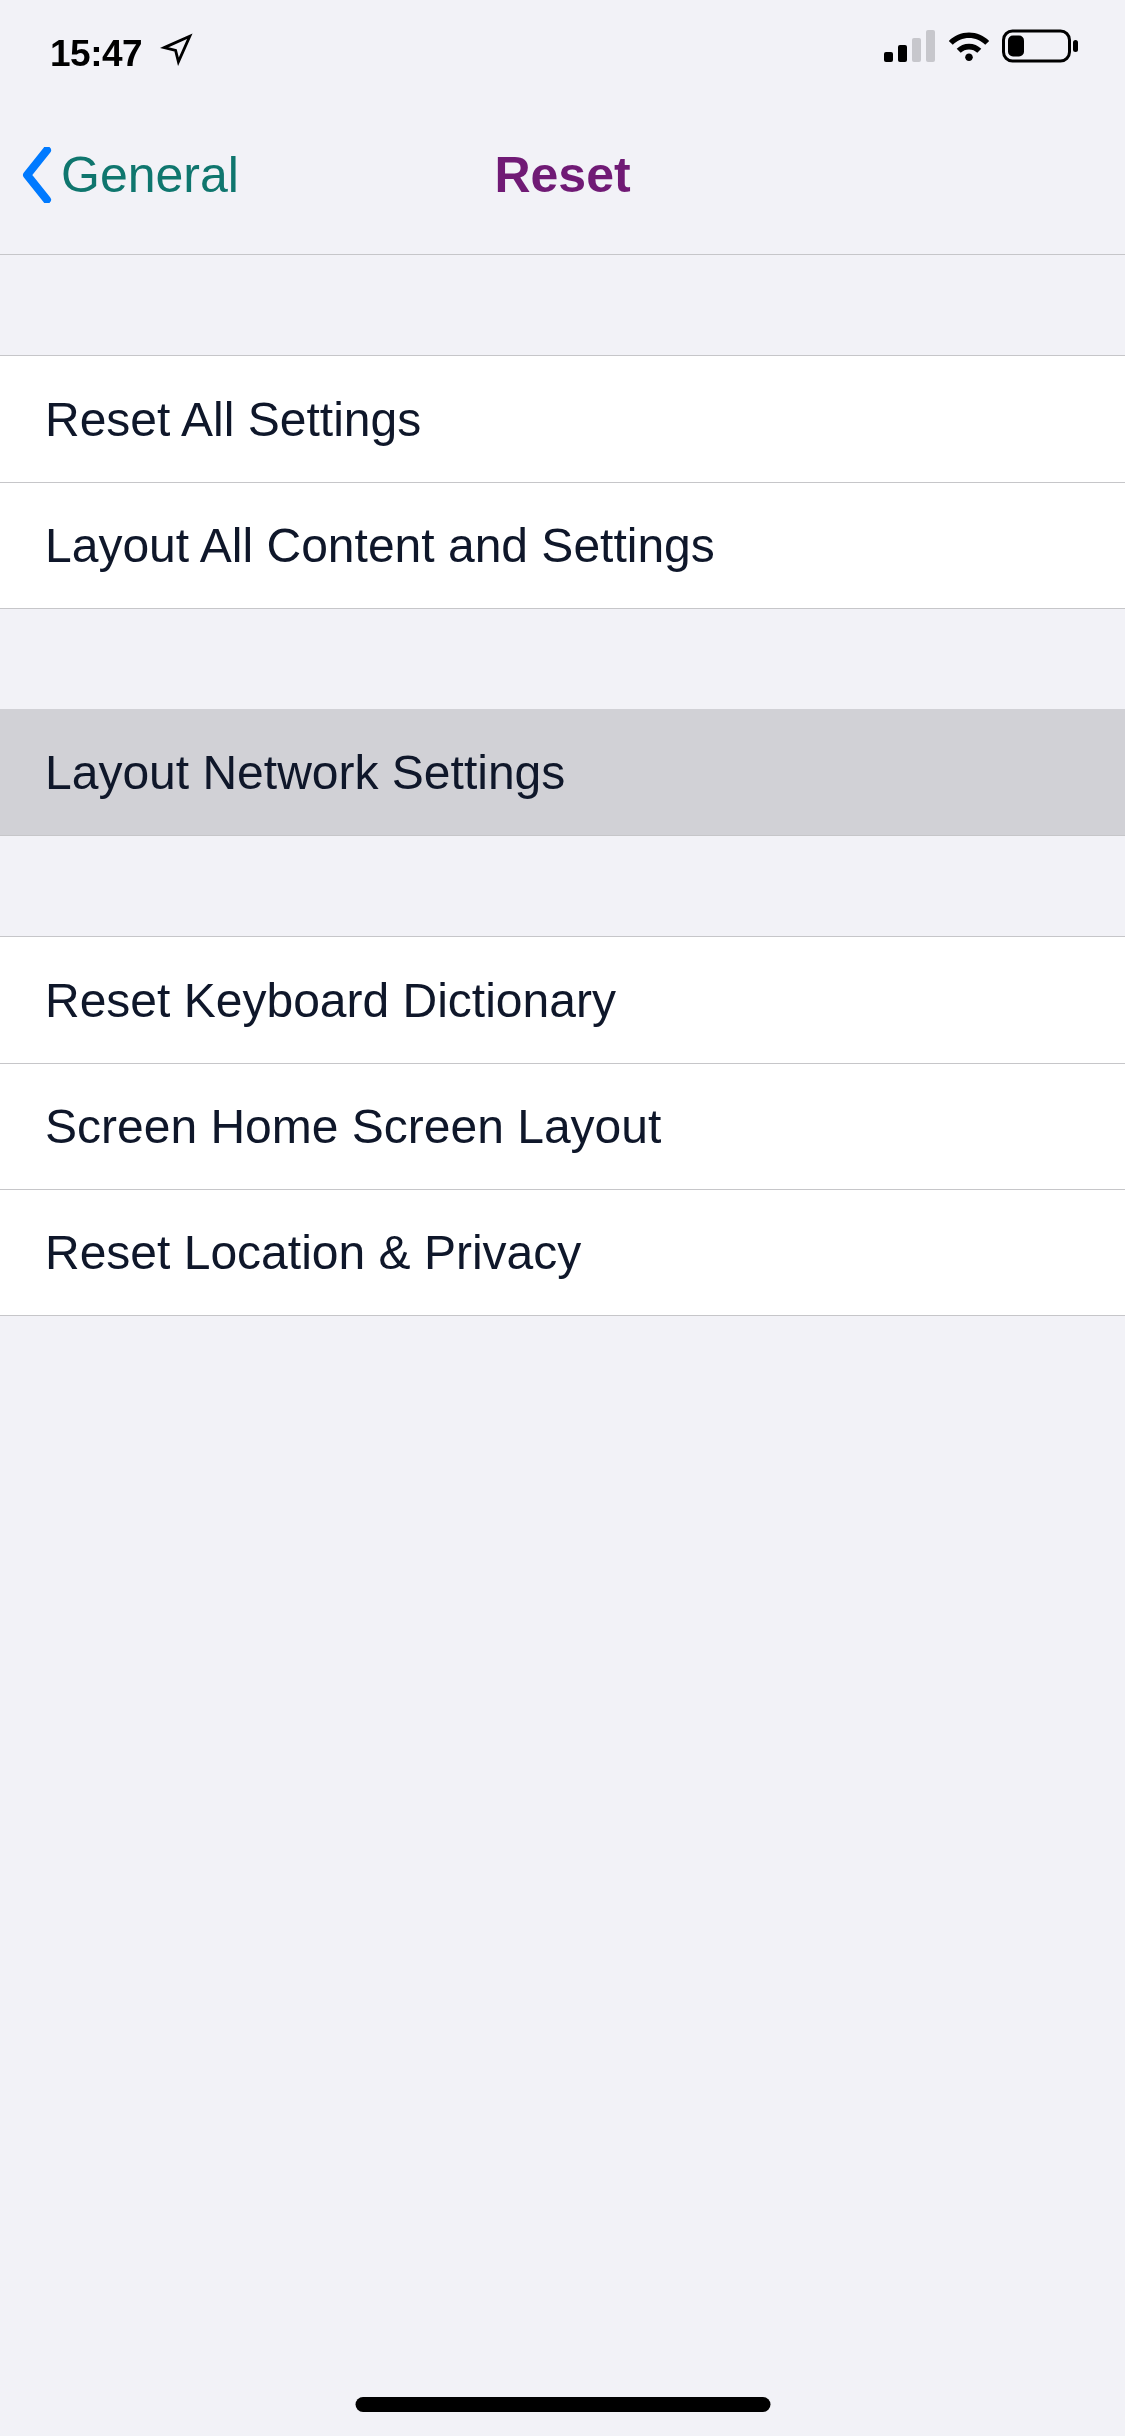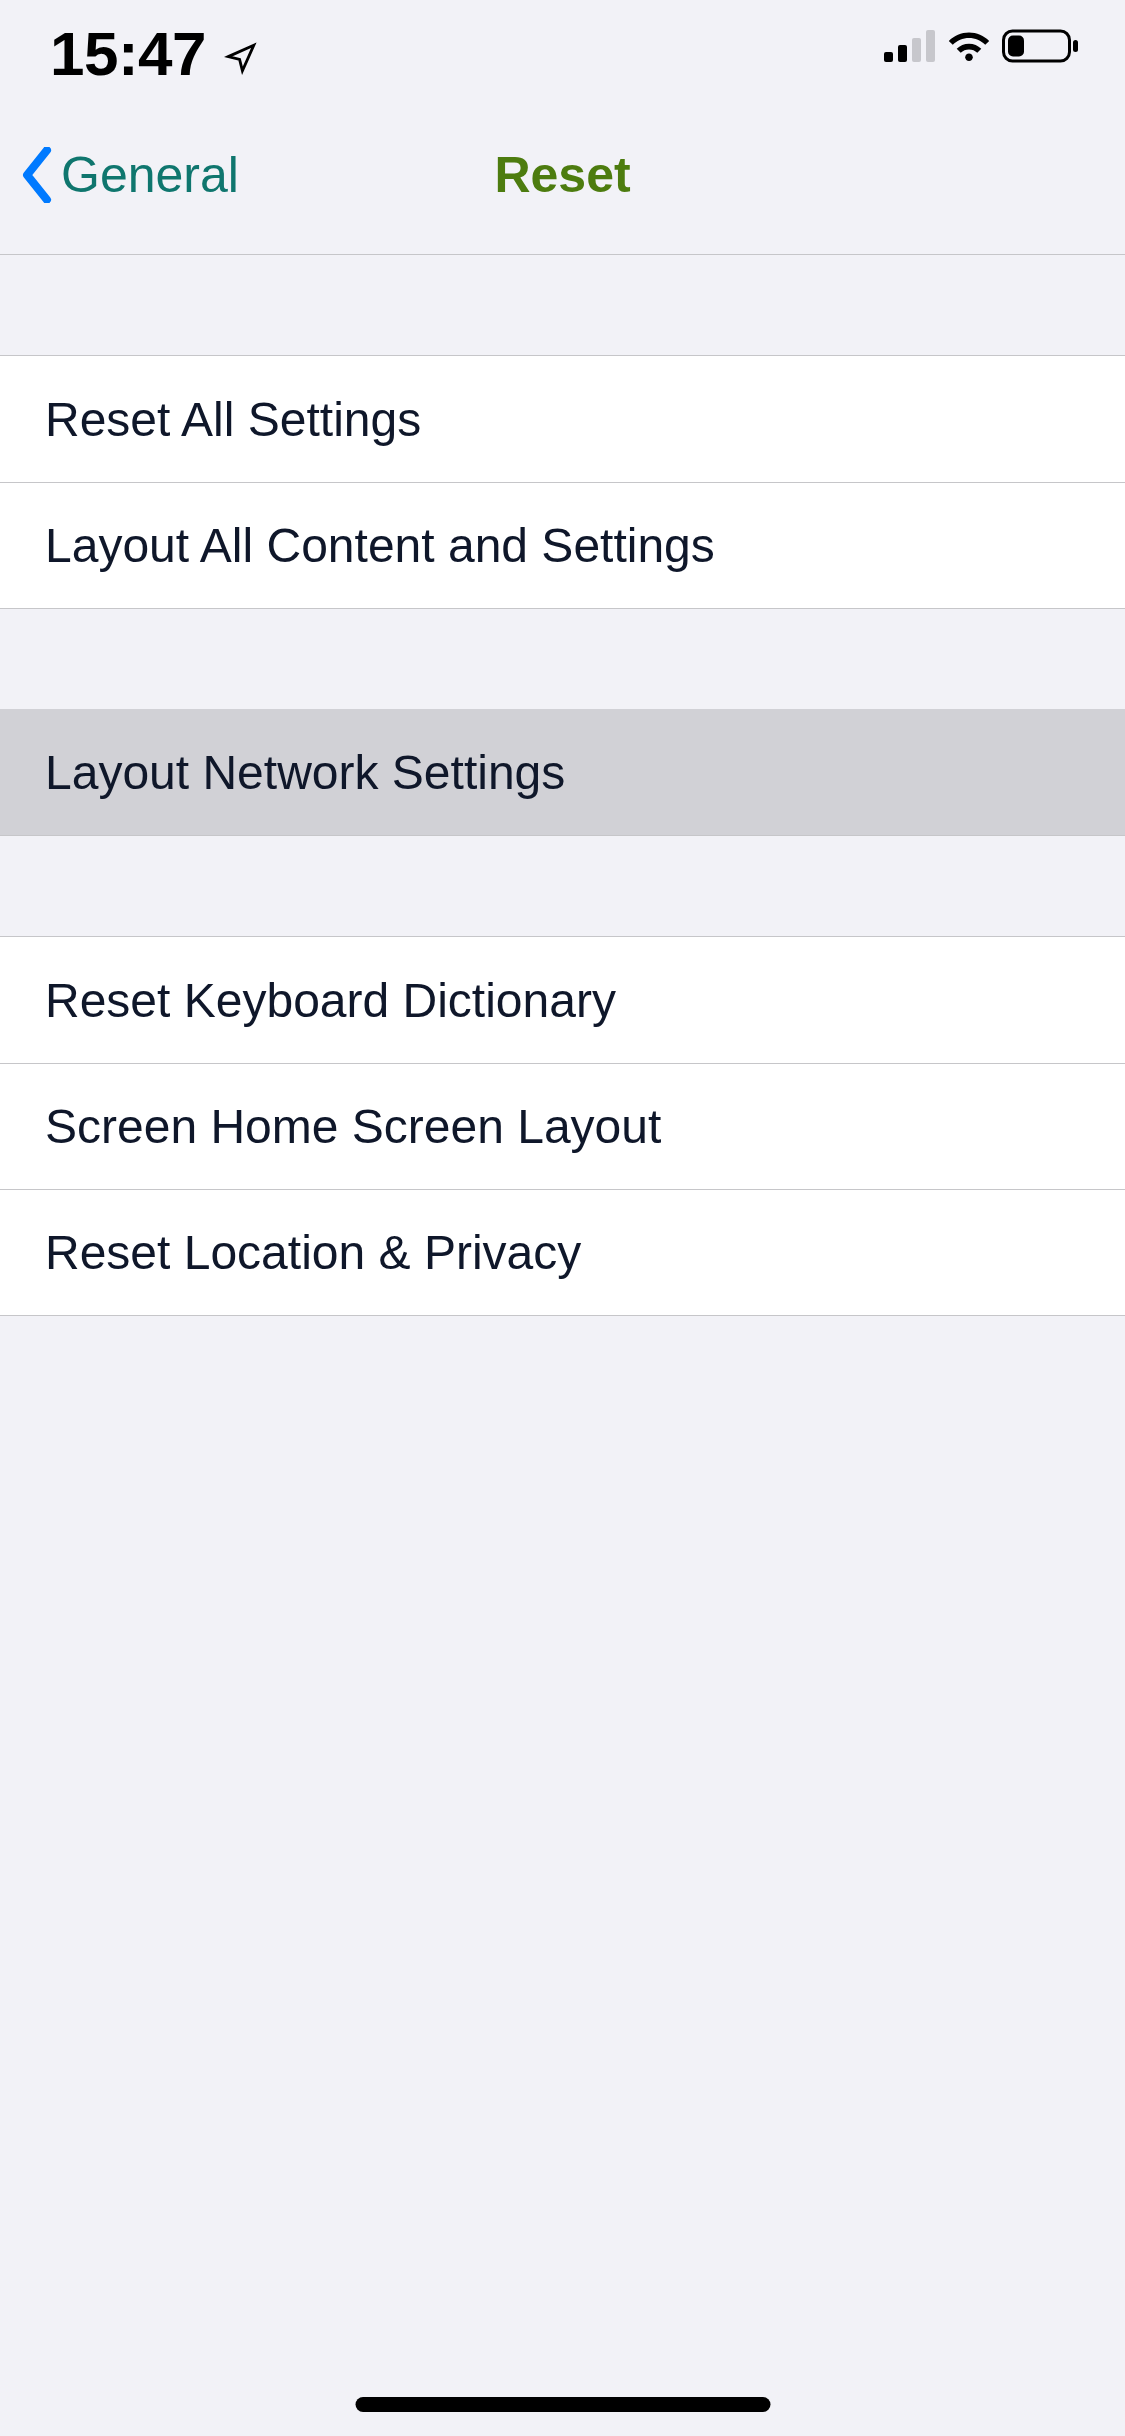--- a/index.html
+++ b/index.html
@@ -22,21 +22,21 @@
       height: 95px;
       display: flex;
       align-items: center;
       justify-content: space-between;
       padding: 0 45px 0 50px;
     }
     .status-left {
       display: flex;
       align-items: center;
       gap: 18px;
-      font-size: 62px;
+      font-size: 37px;
       font-weight: 600;
       color: #000;
       letter-spacing: -0.5px;
       margin-top: 12px;
     }
     .status-right {
       display: flex;
       align-items: center;
       gap: 10px;
     }
@@ -60,21 +60,21 @@
     }
     .nav-back-chevron {
       display: inline-flex;
     }
     .nav-title {
       position: absolute;
       left: 50%;
       transform: translateX(-50%);
       font-size: 50px;
       font-weight: 600;
-      color: #4d7c0f;
+      color: #701a75;
       text-align: right;
     }
 
     
     .section-gap {
       height: 100px;
     }
     .section-gap-small {
       height: 100px;
     }

